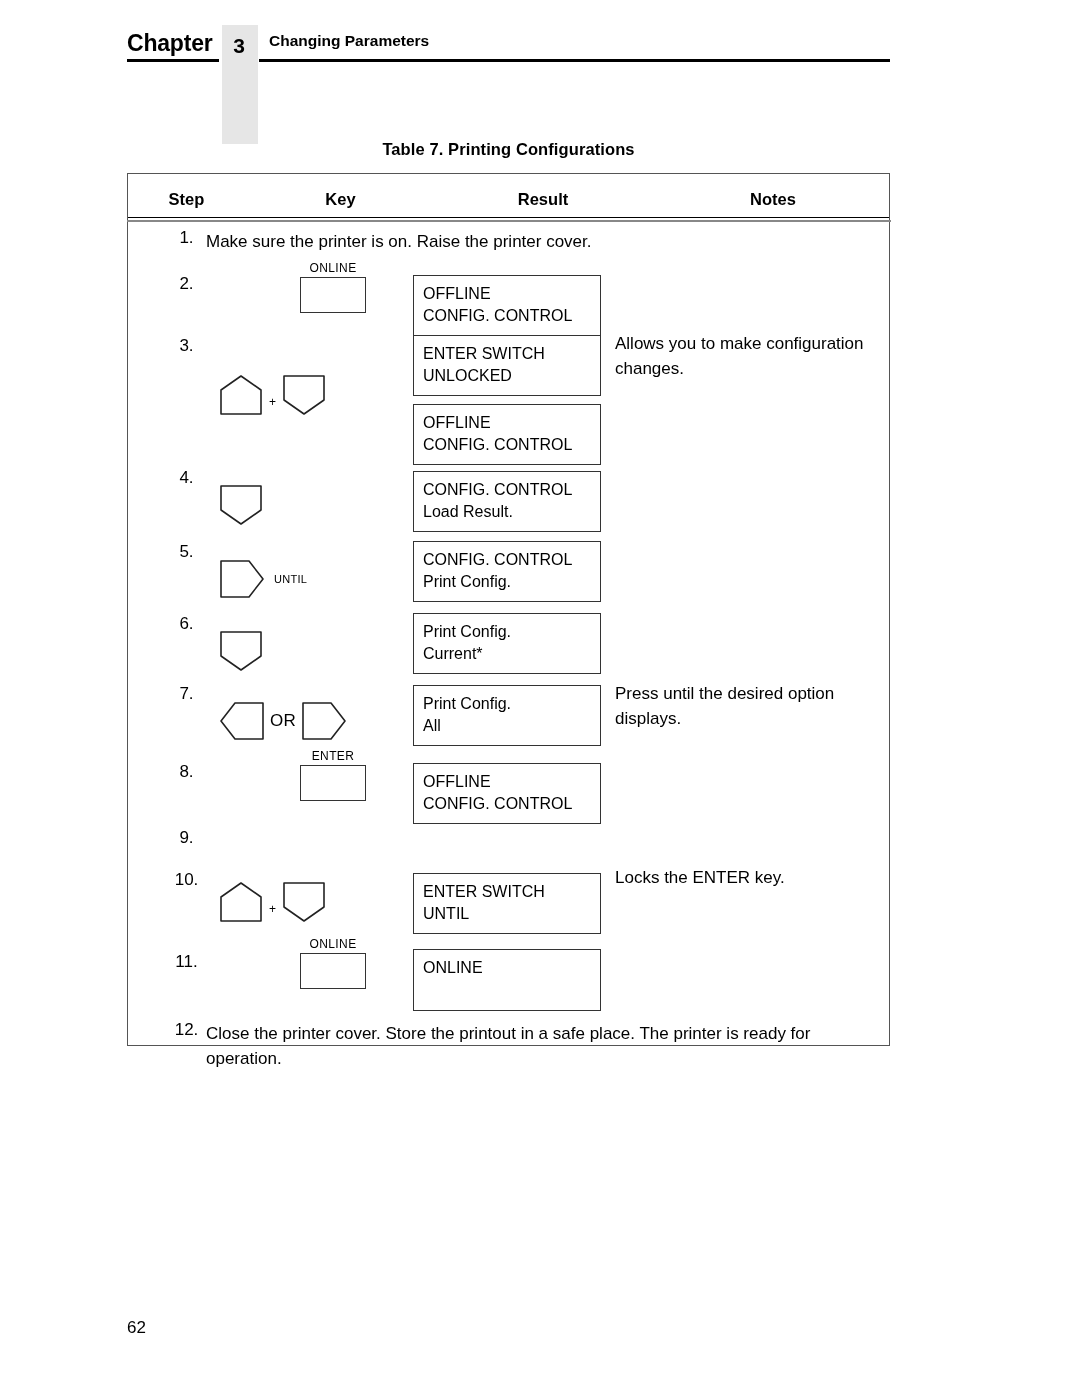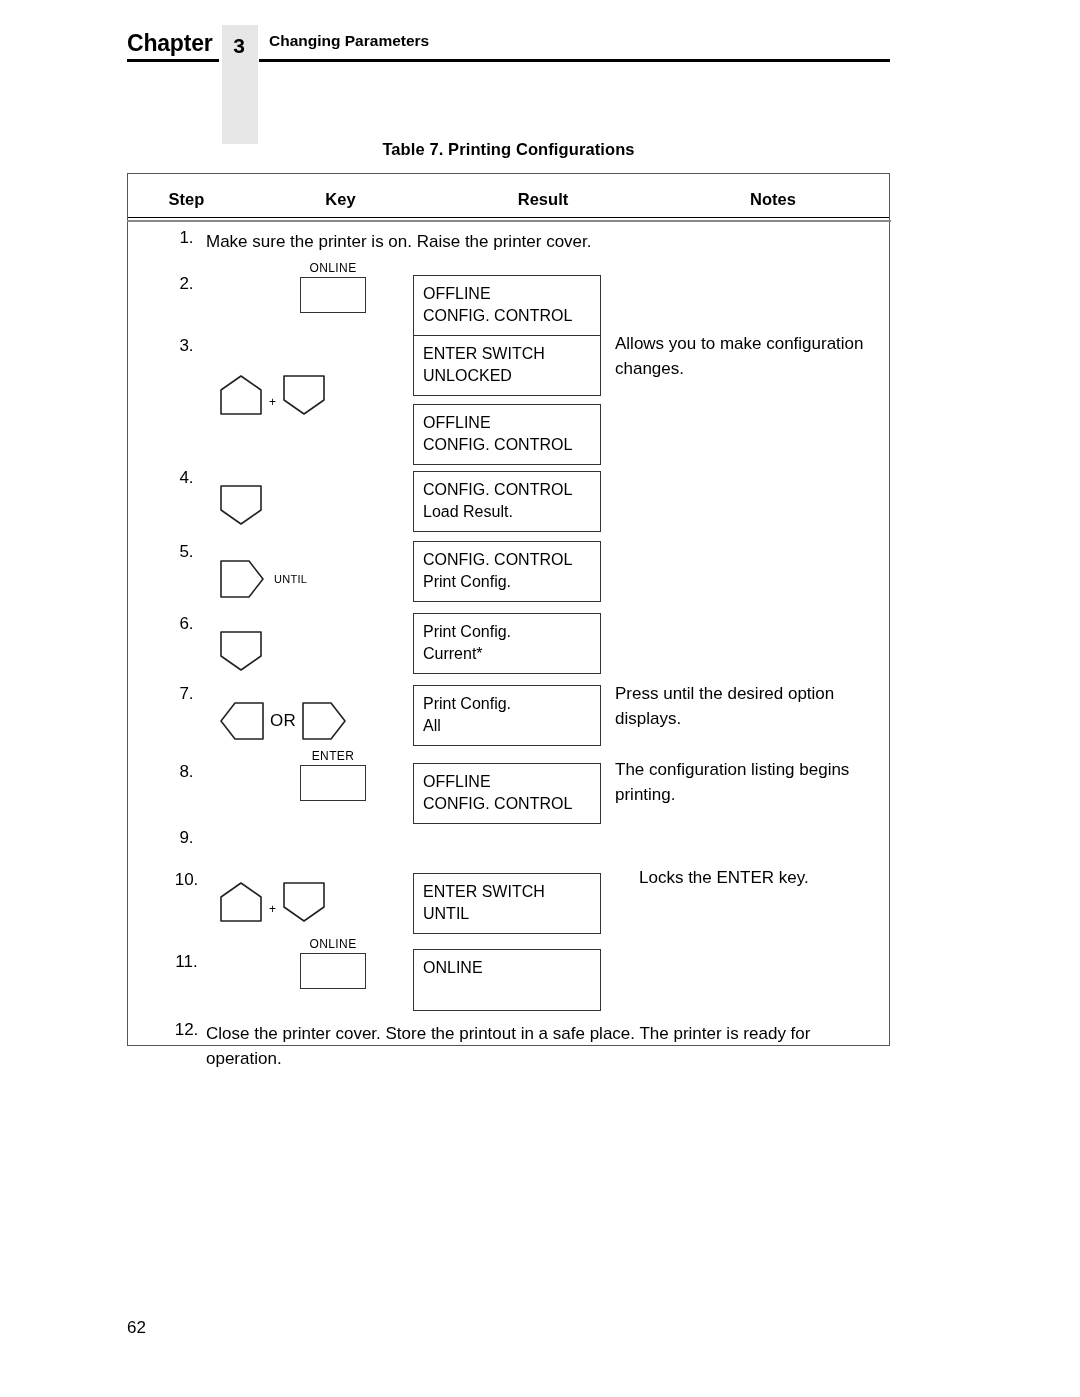--- a/index.html
+++ b/index.html
@@ -378,21 +378,20 @@
             <div class="cap">ENTER</div>
             <div class="box"></div>
           </div>
         </div>
         <div class="rescell" style="top: 10px;">
           <div class="lcd">
             <div class="ln">OFFLINE</div>
             <div class="ln">CONFIG. CONTROL</div>
           </div>
         </div>
-        <div class="notescell" style="top: 4px;">The configuration listing begins printing.</div>
       </div>
       <div class="row" style="height: 42px;">
         <div class="stepnum" style="top: 2px;">9.</div>
       </div>
       <div class="row" style="height: 74px;">
         <div class="stepnum" style="top: 2px;">10.</div>
         <div class="keycell" style="top: -2px;">
           <div class="keyrow">
             <span>
               <svg class="keysvg" width="46" height="44" viewBox="0 0 46 44">
@@ -406,21 +405,21 @@
               </svg>
             </span>
           </div>
         </div>
         <div class="rescell" style="top: 6px;">
           <div class="lcd">
             <div class="ln">ENTER SWITCH</div>
             <div class="ln">UNTIL</div>
           </div>
         </div>
-        <div class="notescell" style="top: -2px; margin-left: 24px;">Locks the ENTER key.</div>
+        <div class="notescell" style="top: -2px;">Locks the ENTER key.</div>
       </div>
       <div class="row" style="height: 76px;">
         <div class="stepnum" style="top: 10px;">11.</div>
         <div class="keycell" style="top: -4px;">
           <div class="rectkey">
             <div class="cap">ONLINE</div>
             <div class="box"></div>
           </div>
         </div>
         <div class="rescell" style="top: 8px;">

